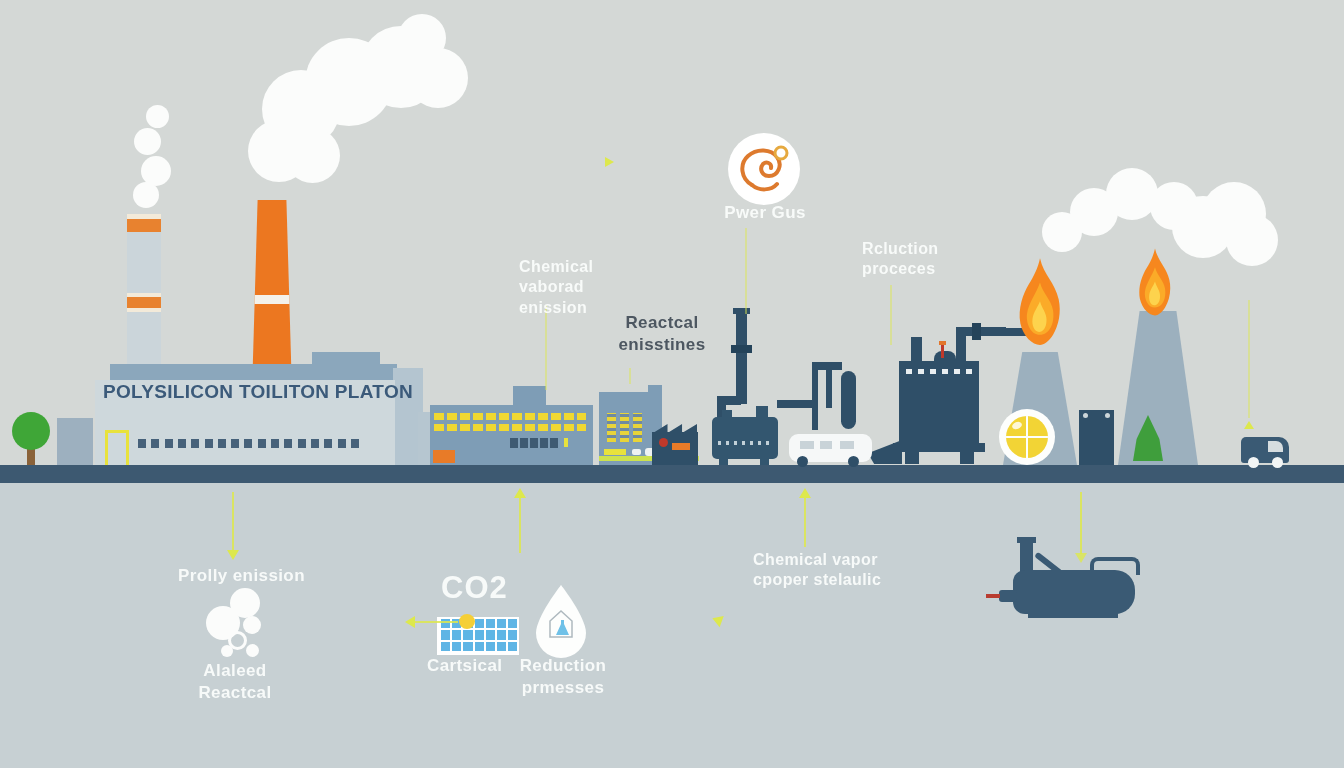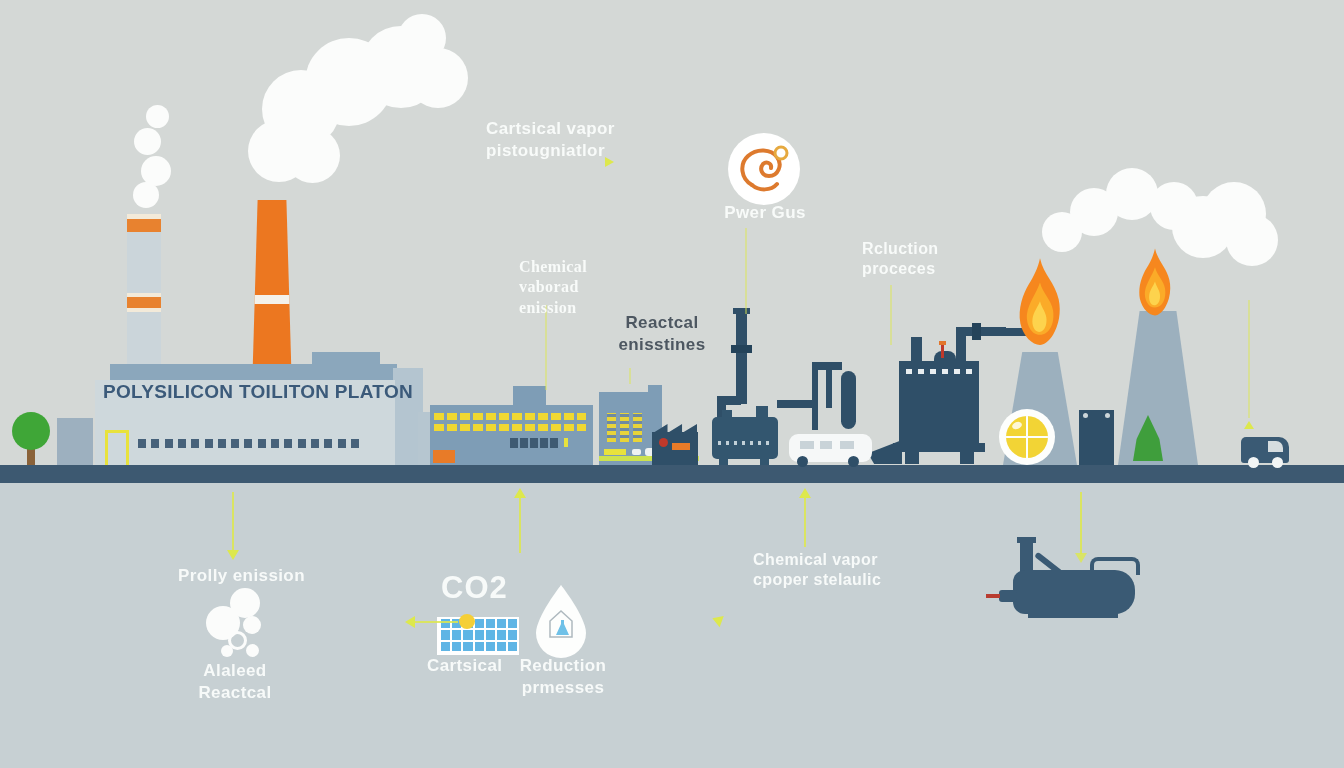--- a/index.html
+++ b/index.html
@@ -251,24 +251,22 @@
   <div class="yline" style="left:804px;top:497px;width:2px;height:50px;"></div>
 
   <div class="tri tri-left" style="left:405px;top:616px;"></div>
   <div class="yline" style="left:414px;top:621px;width:44px;height:2px;"></div>
 
   <div class="tri tri-left" style="left:712px;top:614px;transform:rotate(20deg);"></div>
 
   <div class="yline" style="left:1080px;top:492px;width:2px;height:62px;"></div>
   <div class="tri tri-down" style="left:1075px;top:553px;opacity:.8;"></div>
 
-  <div class="lbl" style="left:486px;top:118px;width:150px;font-size:17px;">Cartsical vapor
-pistougniatlor</div>
   <div class="lbl center" style="left:706px;top:202px;width:118px;font-size:17px;">Pwer Gus</div>
-  <div class="lbl" style="left:519px;top:257px;width:100px;font-family:Liberation Serif, serif;">Chemical
+  <div class="lbl" style="left:519px;top:257px;width:100px;">Chemical
 vaborad
 enission</div>
   <div class="lbl" style="left:862px;top:239px;width:110px;">Rcluction
 proceces</div>
   <div class="lbl dark center" style="left:607px;top:312px;width:110px;font-size:17px;">Reactcal
 enisstines</div>
   <div class="lbl" style="left:178px;top:565px;width:150px;font-size:17px;">Prolly enission</div>
   <div class="lbl center" style="left:190px;top:660px;width:90px;font-size:17px;">Alaleed
 Reactcal</div>
   <div class="co2" style="left:441px;top:570px;">CO2</div>

